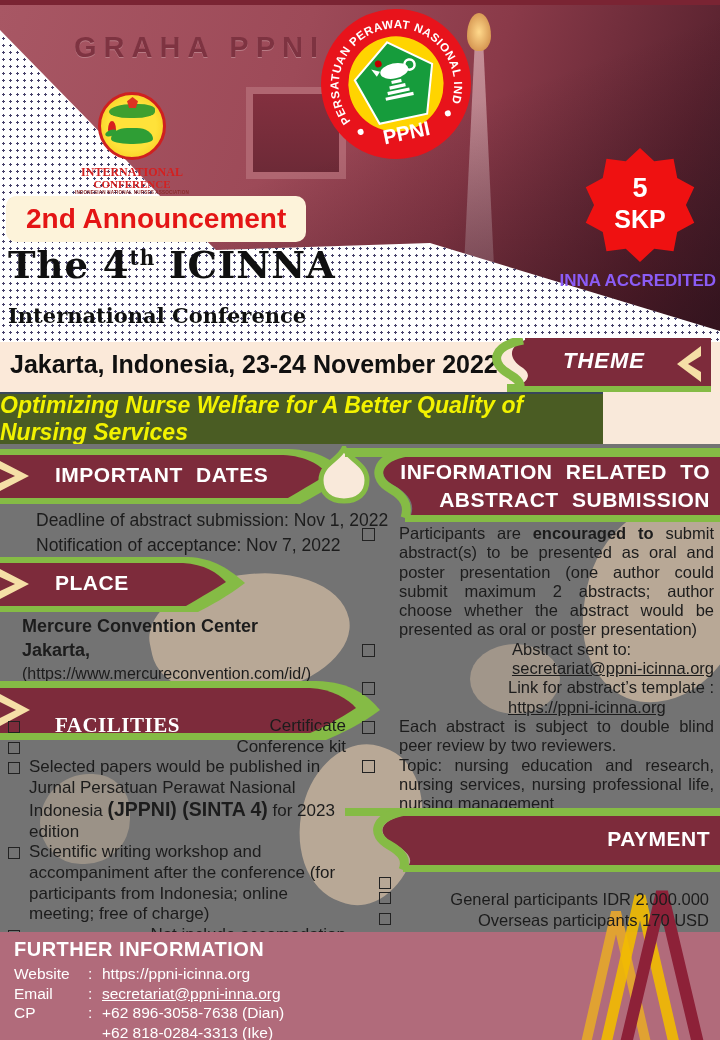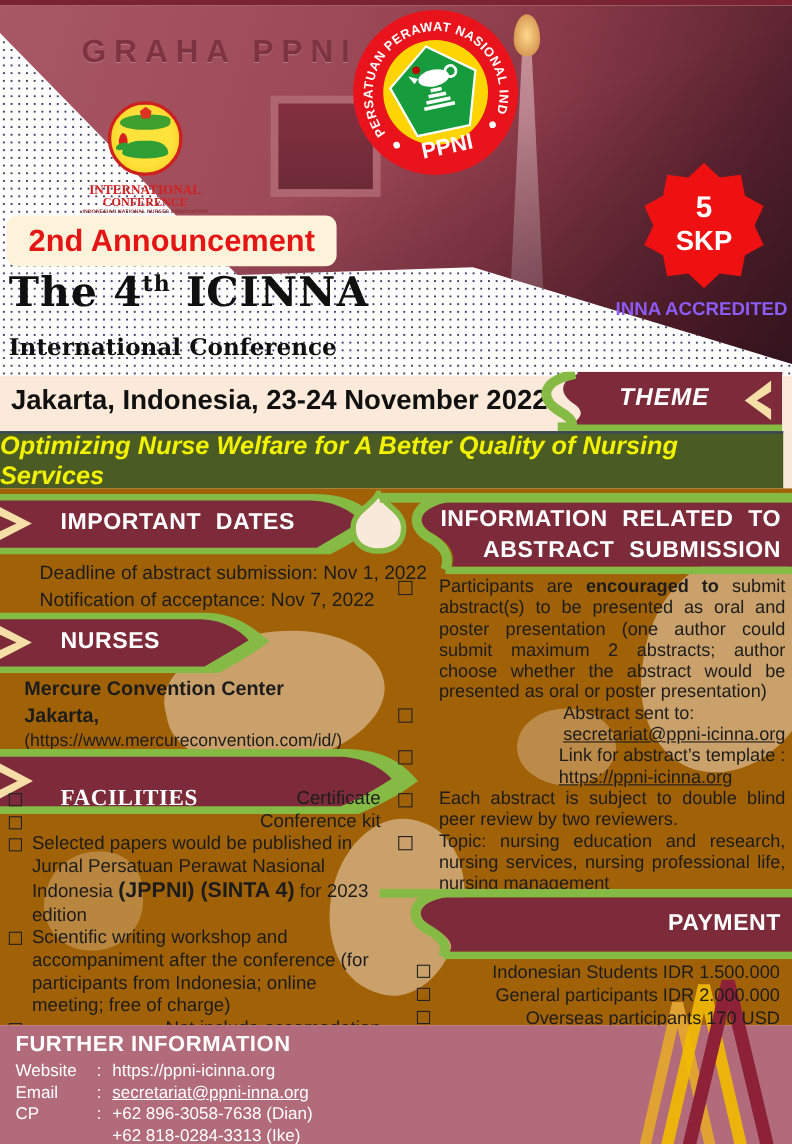--- a/index.html
+++ b/index.html
@@ -67,26 +67,26 @@
   .title-sub{font-size:21px;font-weight:bold;line-height:1.13;margin-top:19px;}
 
   .date-strip{position:absolute;left:0;top:342px;width:720px;height:50px;background:#fbe9d9;}
   .date-text{position:absolute;left:10px;top:350px;font-size:25px;font-weight:bold;color:#101010;}
 
   .theme-ribbon{position:absolute;left:479px;top:338px;width:232px;height:54px;font-style:italic;}
   .theme-ribbon .lbl{position:absolute;left:70px;top:10px;width:110px;text-align:center;
         color:#fff;font-weight:bold;font-size:22px;letter-spacing:1px;}
 
   
-  .theme-bar{position:absolute;left:0;top:392px;width:712px;height:52px;background:#4a5c23;
+  .theme-bar{position:absolute;left:0;top:392px;width:603px;height:52px;background:#4a5c23;
         border-top:2px solid #38465a;box-sizing:border-box;display:flex;align-items:center;justify-content:center;}
   .theme-text{color:#f2f200;font-weight:bold;font-style:italic;font-size:23px;}
 
   
-  .content{position:absolute;left:0;top:444px;width:720px;height:488px;background:#a16207;overflow:hidden;}
+  .content{position:absolute;left:0;top:444px;width:720px;height:488px;background:#737373;overflow:hidden;}
   .land{position:absolute;background:#e6cbad;opacity:.6;}
 
   .rib{position:absolute;}
   .rib .lbl{position:absolute;color:#fff;font-weight:bold;font-size:21px;letter-spacing:.5px;word-spacing:7px;}
   .lbl-left{left:55px;top:15px;}
   .lbl-right{right:10px;text-align:right;}
 
   .dates-text{position:absolute;left:36px;top:64px;font-size:17.5px;color:#1c1c1c;line-height:1.4;}
   .place-text{position:absolute;left:22px;top:170px;font-size:16px;color:#1c1c1c;line-height:1.35;}
   .place-text .b{font-weight:bold;font-size:18px;}
@@ -231,21 +231,21 @@
       <div>Deadline of abstract submission:  Nov 1, 2022</div>
       <div>Notification of acceptance:  Nov 7, 2022</div>
     </div>
 
     <div class="rib" style="left:0;top:112px;width:245px;height:56px;">
       <svg width="245" height="56" viewBox="0 0 245 56">
         <path fill="#85bb45" d="M0,1 H188 C214,2 230,14 245,27 C228,40 210,50 198,56 H0 Z"></path>
         <path fill="#7d2b3b" d="M0,7 H183 C204,8 218,17 226,26 C210,36 196,44 186,50 H0 Z"></path>
         <path fill="#f5dfa6" d="M0,13 L29,28 L0,43 L0,35 L15,28 L0,21 Z"></path>
       </svg>
-      <div class="lbl lbl-left">NURSES</div>
+      <div class="lbl lbl-left">PLACE</div>
     </div>
 
     <div class="place-text">
       <div class="b">Mercure Convention Center</div>
       <div class="b">Jakarta,</div>
       <div>(https://www.mercureconvention.com/id/)</div>
     </div>
 
     <div class="rib" style="left:0;top:236px;width:440px;height:60px;">
       <svg width="440" height="60" viewBox="0 0 440 60">
@@ -319,21 +319,20 @@
         <rect x="58" y="57" width="317" height="7" fill="#85bb45"></rect>
         <path fill="#7d2b3b" d="M56,8 C34,14 32,26 48,35 C62,43 68,50 64,57 H375 V8 Z"></path>
         <path d="M60,3 C28,9 26,27 44,37 C58,45 62,52 58,62" fill="none" stroke="#85bb45" stroke-width="9"></path>
       </svg>
       <div class="lbl lbl-right" style="top:19px;width:350px;">PAYMENT</div>
     </div>
 
     <ul class="cklist pay-list ftxt">
       <li>
           <span class="sq"></span>
-          <span>Indonesian Students IDR 1.500.000</span>
         </li>
       <li>
           <span class="sq"></span>
           <span>General participants IDR 2.000.000</span>
         </li>
       <li>
           <span class="sq"></span>
           <span>Overseas participants 170 USD</span>
         </li>
     </ul>

